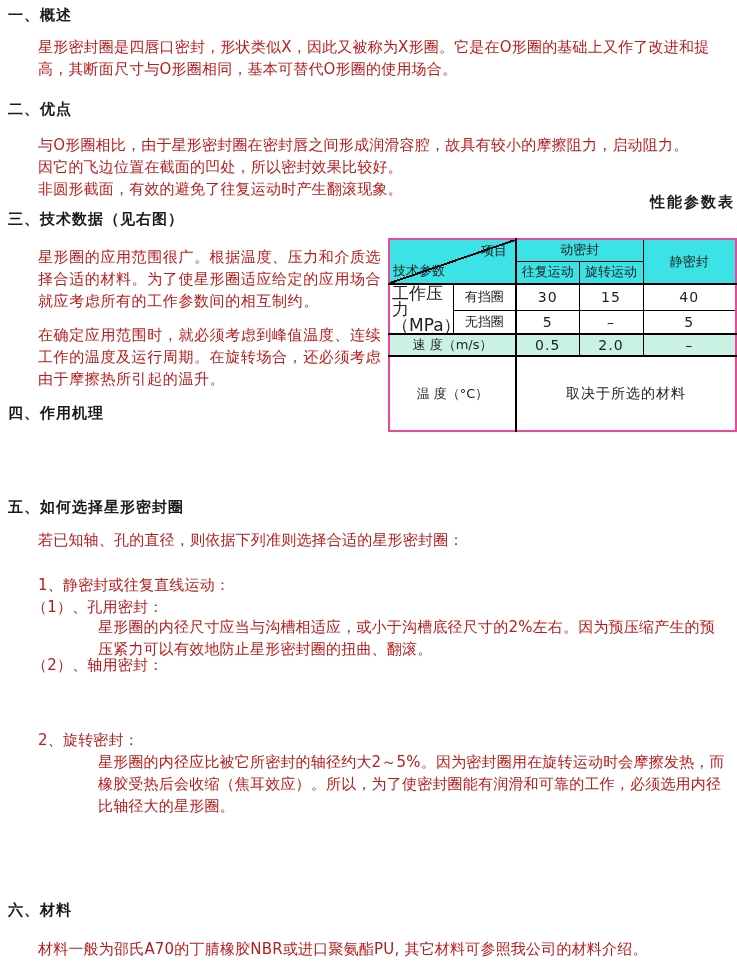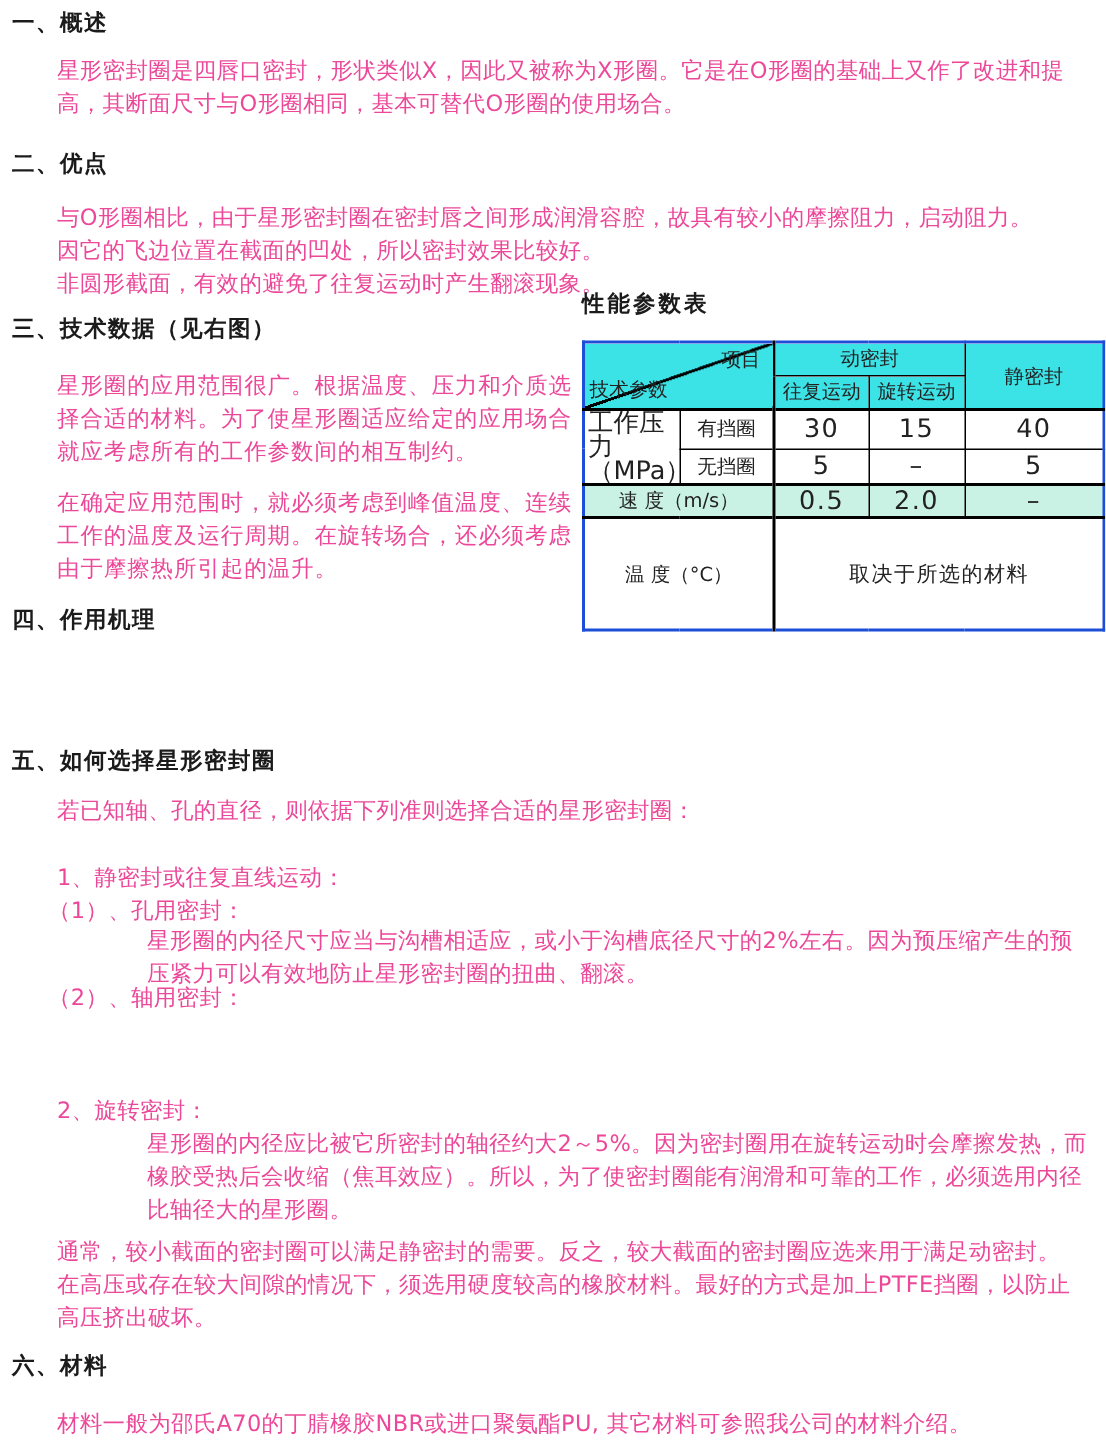--- a/index.html
+++ b/index.html
@@ -7,44 +7,44 @@
     position:relative; width:737px; height:970px; background:#ffffff;
     font-family:"DejaVu Sans", sans-serif; overflow:hidden;
   }
   
   .h {
     position:absolute; font-size:15px; font-weight:bold; color:#1b1b1b;
     letter-spacing:1px; white-space:pre;
   }
   
   .t {
-    position:absolute; font-size:15px; line-height:22px; color:#ec4899;
+    position:absolute; font-size:15px; line-height:22px; color:#b91c1c;
     white-space:pre; letter-spacing:0.2px;
   }
   .narrow { letter-spacing:0.6px; }
   
   .table-title {
-    position:absolute; left:388px; top:193px; width:347px; text-align:left;
+    position:absolute; left:388px; top:193px; width:347px; text-align:right;
     font-size:15px; font-weight:bold; color:#1b1b1b; letter-spacing:2px;
   }
   
   .param-table {
-    position:absolute; left:388px; top:227px; width:347px;
+    position:absolute; left:388px; top:238px; width:347px;
     border-collapse:collapse; table-layout:fixed;
-    border:2px solid #1d4ed8; font-size:13px; color:#222222;padding-left:16px;
+    border:2px solid #ec4899; font-size:13px; color:#222222;padding-left:16px;
   }
   .param-table td {
     border:1px solid #000; text-align:center; vertical-align:middle;
     padding:0; overflow:hidden;
   }
   .cyan { background-color:#3be2e6; }
   .mint { background-color:#c9f2e4; }
   .bt2  { border-top-width:2px !important; }
   .bl2  { border-left-width:2px !important; }
-  .num  { font-size:17px; letter-spacing:1px; }
+  .num  { font-size:14px; letter-spacing:1px; }
   .r1 { height:22px; } .r2 { height:23px; } .r3 { height:25px; }
   .r4 { height:23px; } .r5 { height:22px; } .r6 { height:75px; }
   .corner {
     position:relative;
     background:
       linear-gradient(to bottom right,
         rgba(0,0,0,0) calc(50% - 1px),
         #000 calc(50% - 1px), #000 calc(50% + 1px),
         rgba(0,0,0,0) calc(50% + 1px)),
       #3be2e6;
@@ -135,20 +135,17 @@
   <div class="t" style="left:38px; top:529px;">若已知轴、孔的直径，则依据下列准则选择合适的星形密封圈：</div>
   <div class="t" style="left:38px; top:574px;">1、静密封或往复直线运动：</div>
   <div class="t" style="left:32px; top:596px;">（1）、孔用密封：</div>
   <div class="t" style="left:98px; top:616px;">星形圈的内径尺寸应当与沟槽相适应，或小于沟槽底径尺寸的2%左右。因为预压缩产生的预
 压紧力可以有效地防止星形密封圈的扭曲、翻滚。</div>
   <div class="t" style="left:32px; top:654px;">（2）、轴用密封：</div>
   <div class="t" style="left:38px; top:729px;">2、旋转密封：</div>
   <div class="t" style="left:98px; top:751px;">星形圈的内径应比被它所密封的轴径约大2～5%。因为密封圈用在旋转运动时会摩擦发热，而
 橡胶受热后会收缩（焦耳效应）。所以，为了使密封圈能有润滑和可靠的工作，必须选用内径
 比轴径大的星形圈。</div>
-  <div class="t" style="left:38px; top:823px;">通常，较小截面的密封圈可以满足静密封的需要。反之，较大截面的密封圈应选来用于满足动密封。
-在高压或存在较大间隙的情况下，须选用硬度较高的橡胶材料。最好的方式是加上PTFE挡圈，以防止
-高压挤出破坏。</div>
 
   <div class="h" style="left:8px; top:901px;">六、材料</div>
   <div class="t" style="left:38px; top:938px;">材料一般为邵氏A70的丁腈橡胶NBR或进口聚氨酯PU, 其它材料可参照我公司的材料介绍。</div>
 
 </div>
 
 </body></html>

